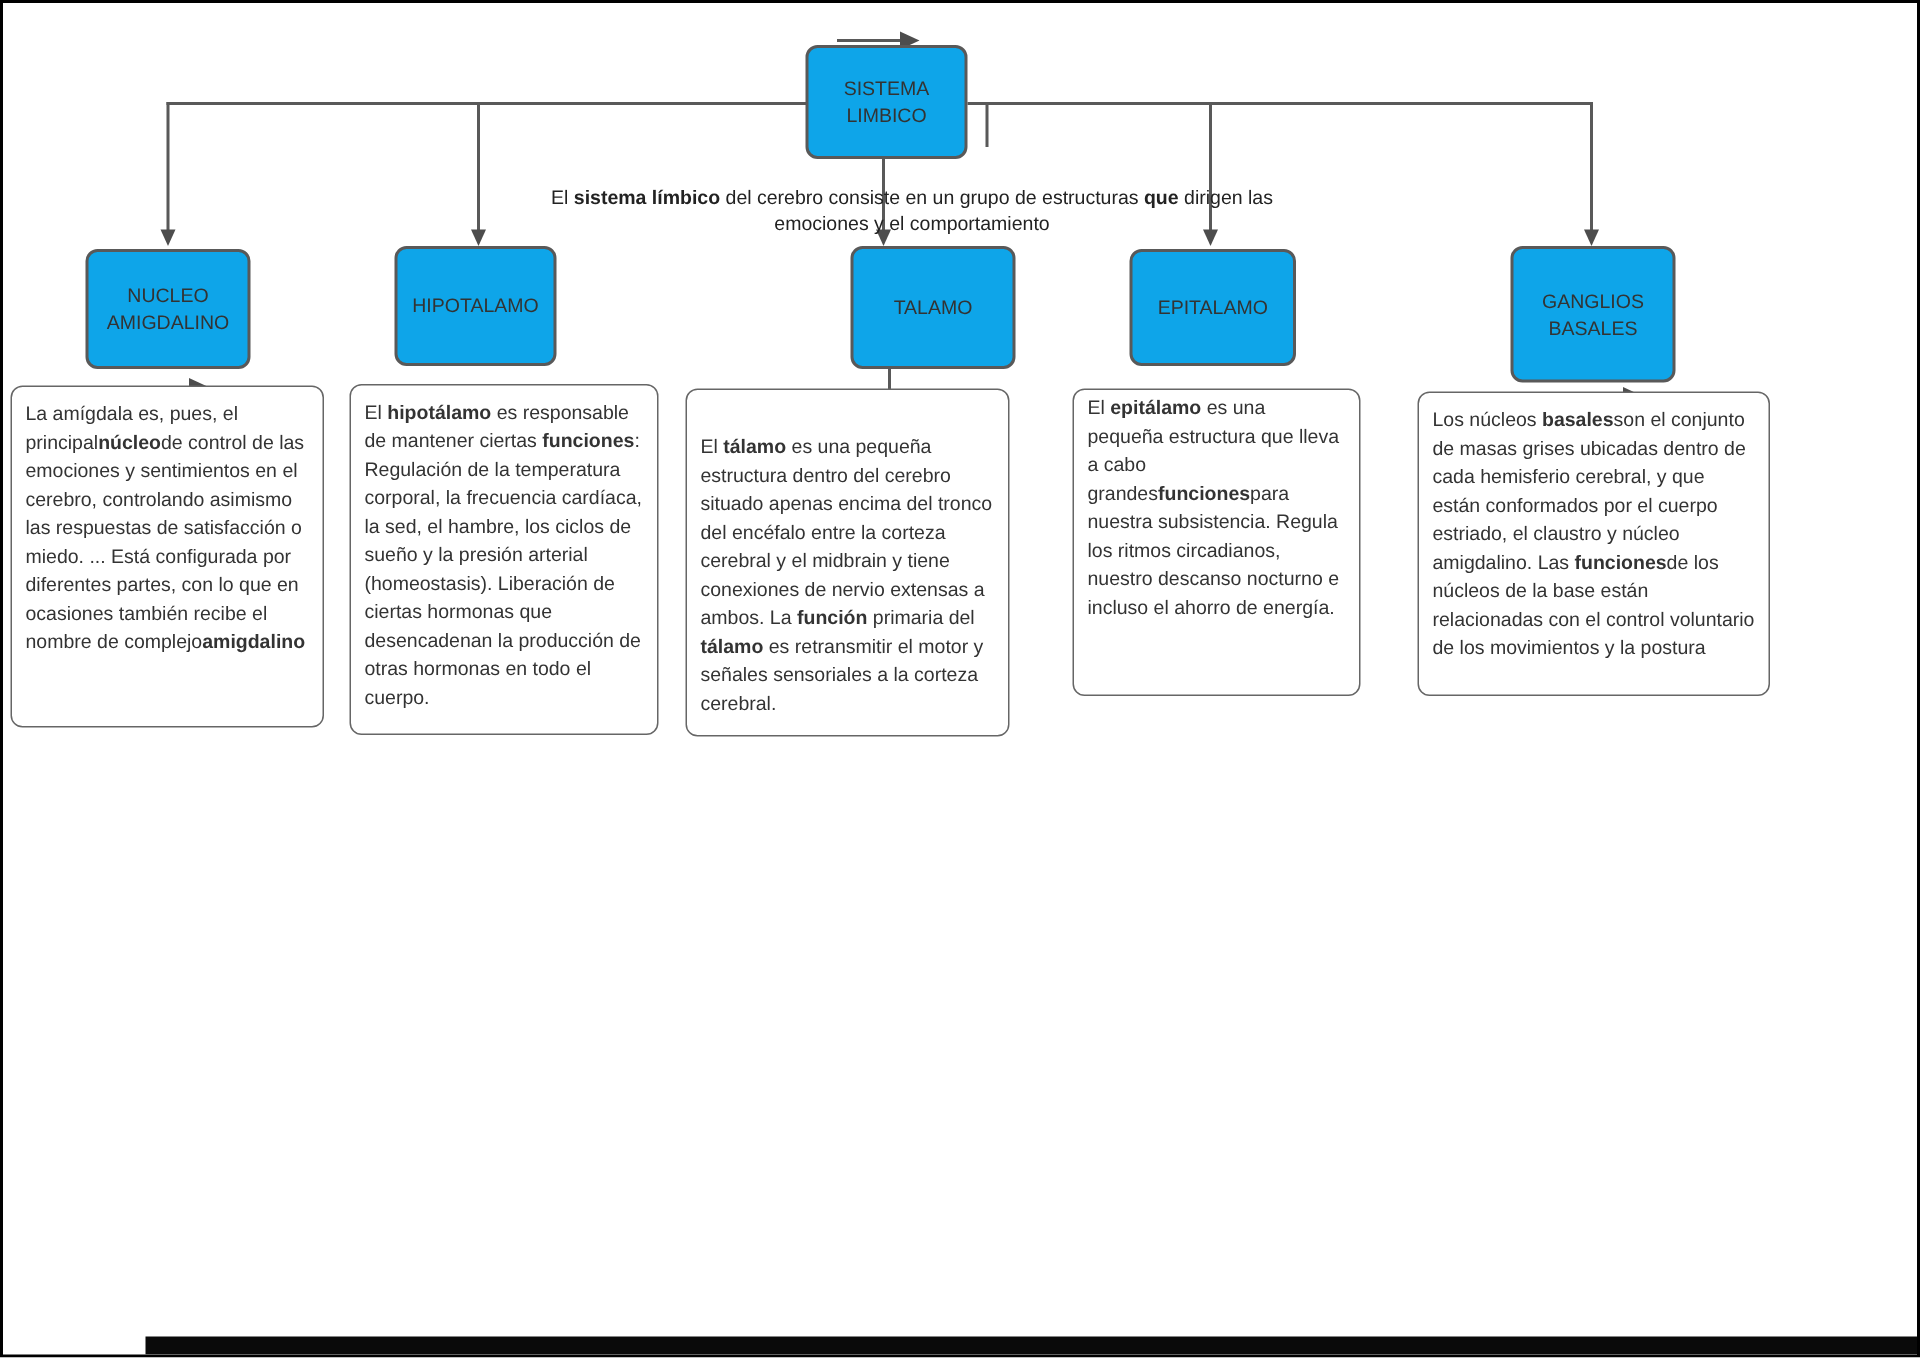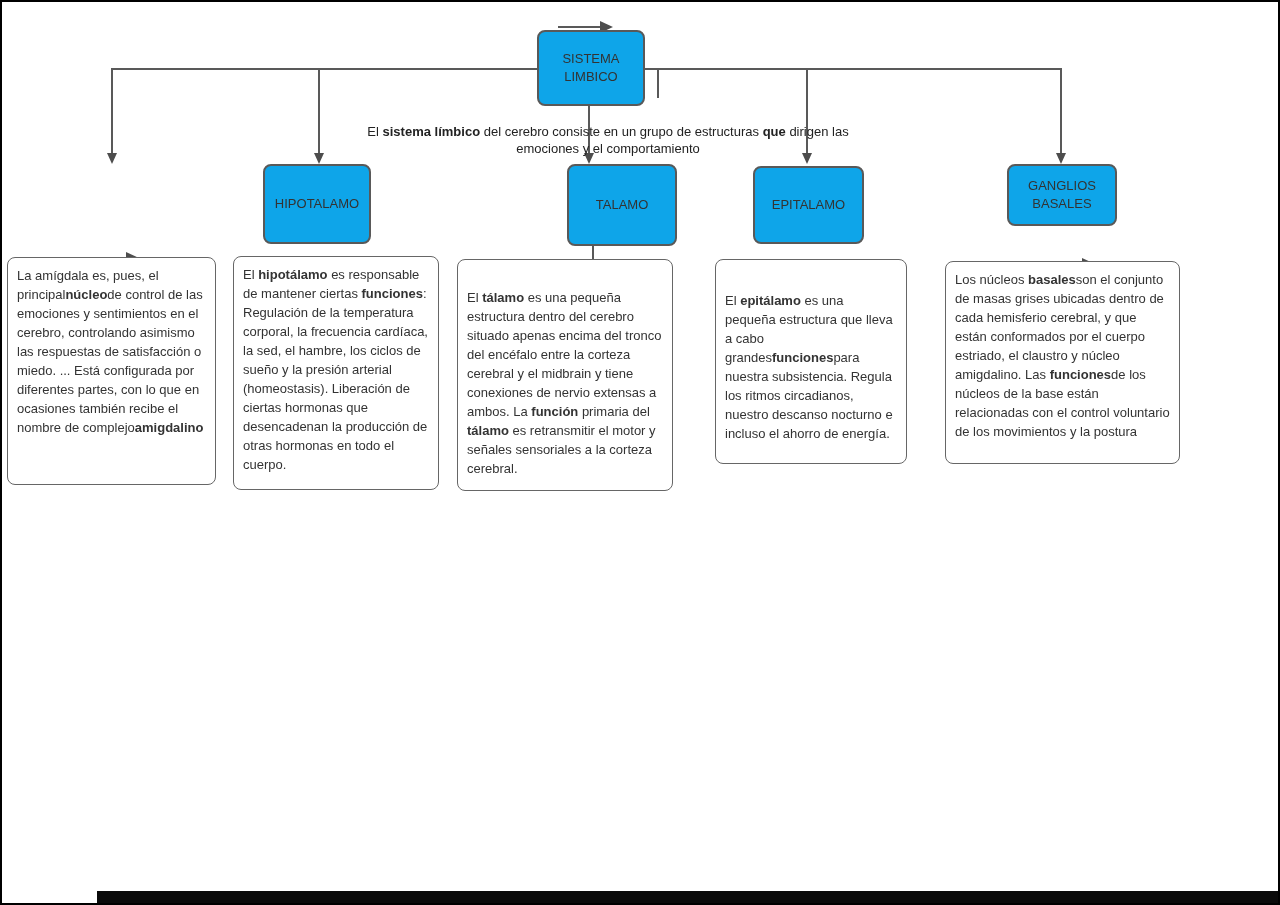--- a/index.html
+++ b/index.html
@@ -91,34 +91,37 @@
   <div class="arrow-right" style="left:124px;top:250px;"></div>
   <div class="arrow-right" style="left:417px;top:362px;"></div>
   <div class="arrow-right" style="left:1080px;top:256px;"></div>
 
   <div class="node" style="left:535px;top:28px;width:108px;height:76px;">
     <span>SISTEMA LIMBICO</span>
   </div>
 
   <div class="subtitle" style="left:356px;top:121px;width:500px;"><span>El </span><b>sistema límbico</b><span> del cerebro consiste en un grupo de estructuras </span><b>que</b><span> dirigen las emociones y el comportamiento</span></div>
 
+  <div class="node" style="left:55px;top:164px;width:110px;height:80px;">
+    <span>NUCLEO AMIGDALINO</span>
+  </div>
   <div class="node" style="left:261px;top:162px;width:108px;height:80px;">
     <span>HIPOTALAMO</span>
   </div>
   <div class="node" style="left:537px;top:162px;width:110px;height:82px;margin-left:28px;">
     <span>TALAMO</span>
   </div>
   <div class="node" style="left:751px;top:164px;width:111px;height:78px;">
     <span>EPITALAMO</span>
   </div>
-  <div class="node" style="left:1005px;top:162px;width:110px;height:62px;">
+  <div class="node" style="left:1005px;top:162px;width:110px;height:91px;">
     <span>GANGLIOS BASALES</span>
   </div>
 
   <div class="descbox" style="left:5px;top:255px;width:209px;height:228px;"><span>La amígdala es, pues, el principal</span><b>núcleo</b><span>de control de las emociones y sentimientos en el cerebro, controlando asimismo las respuestas de satisfacción o miedo. ... Está configurada por diferentes partes, con lo que en ocasiones también recibe el nombre de complejo</span><b>amigdalino</b></div>
   <div class="descbox" style="left:231px;top:254px;width:206px;height:234px;"><span>El  </span><b>hipotálamo</b><span> es responsable de mantener ciertas </span><b>funciones</b><span>: Regulación de la temperatura corporal, la frecuencia cardíaca, la sed, el hambre, los ciclos de sueño y la presión arterial (homeostasis). Liberación de ciertas hormonas que desencadenan la producción de otras hormonas en todo el cuerpo.</span></div>
   <div class="descbox" style="left:455px;top:257px;width:216px;height:232px;padding-top:28px;"><span>El </span><b>tálamo</b><span> es una pequeña estructura dentro del cerebro situado apenas encima del tronco del encéfalo entre la corteza cerebral y el midbrain y tiene conexiones de nervio extensas a ambos. La </span><b>función</b><span> primaria del </span><b>tálamo</b><span> es retransmitir el motor y señales sensoriales a la corteza cerebral.</span></div>
-  <div class="descbox" style="left:713px;top:257px;width:192px;height:205px;padding-top:31px;"><span>El </span><b>epitálamo</b><span> es una pequeña estructura que lleva a cabo grandes</span><b>funciones</b><span>para nuestra subsistencia. Regula los ritmos circadianos, nuestro descanso nocturno e incluso el ahorro de energía.</span></div>
+  <div class="descbox" style="left:713px;top:257px;width:192px;height:205px;padding-top:2px;"><span>El </span><b>epitálamo</b><span> es una pequeña estructura que lleva a cabo grandes</span><b>funciones</b><span>para nuestra subsistencia. Regula los ritmos circadianos, nuestro descanso nocturno e incluso el ahorro de energía.</span></div>
   <div class="descbox" style="left:943px;top:259px;width:235px;height:203px;"><span>Los núcleos </span><b>basales</b><span>son el conjunto de masas grises ubicadas dentro de cada hemisferio cerebral, y que están conformados por el cuerpo estriado, el claustro y núcleo amigdalino. Las </span><b>funciones</b><span>de los núcleos de la base están relacionadas con el control voluntario de los movimientos y la postura</span></div>
 
   <div class="bottom-bar" style="left:95px;top:889px;width:1181px;height:12px;"></div>
 
 </div>
 
 </body></html>

